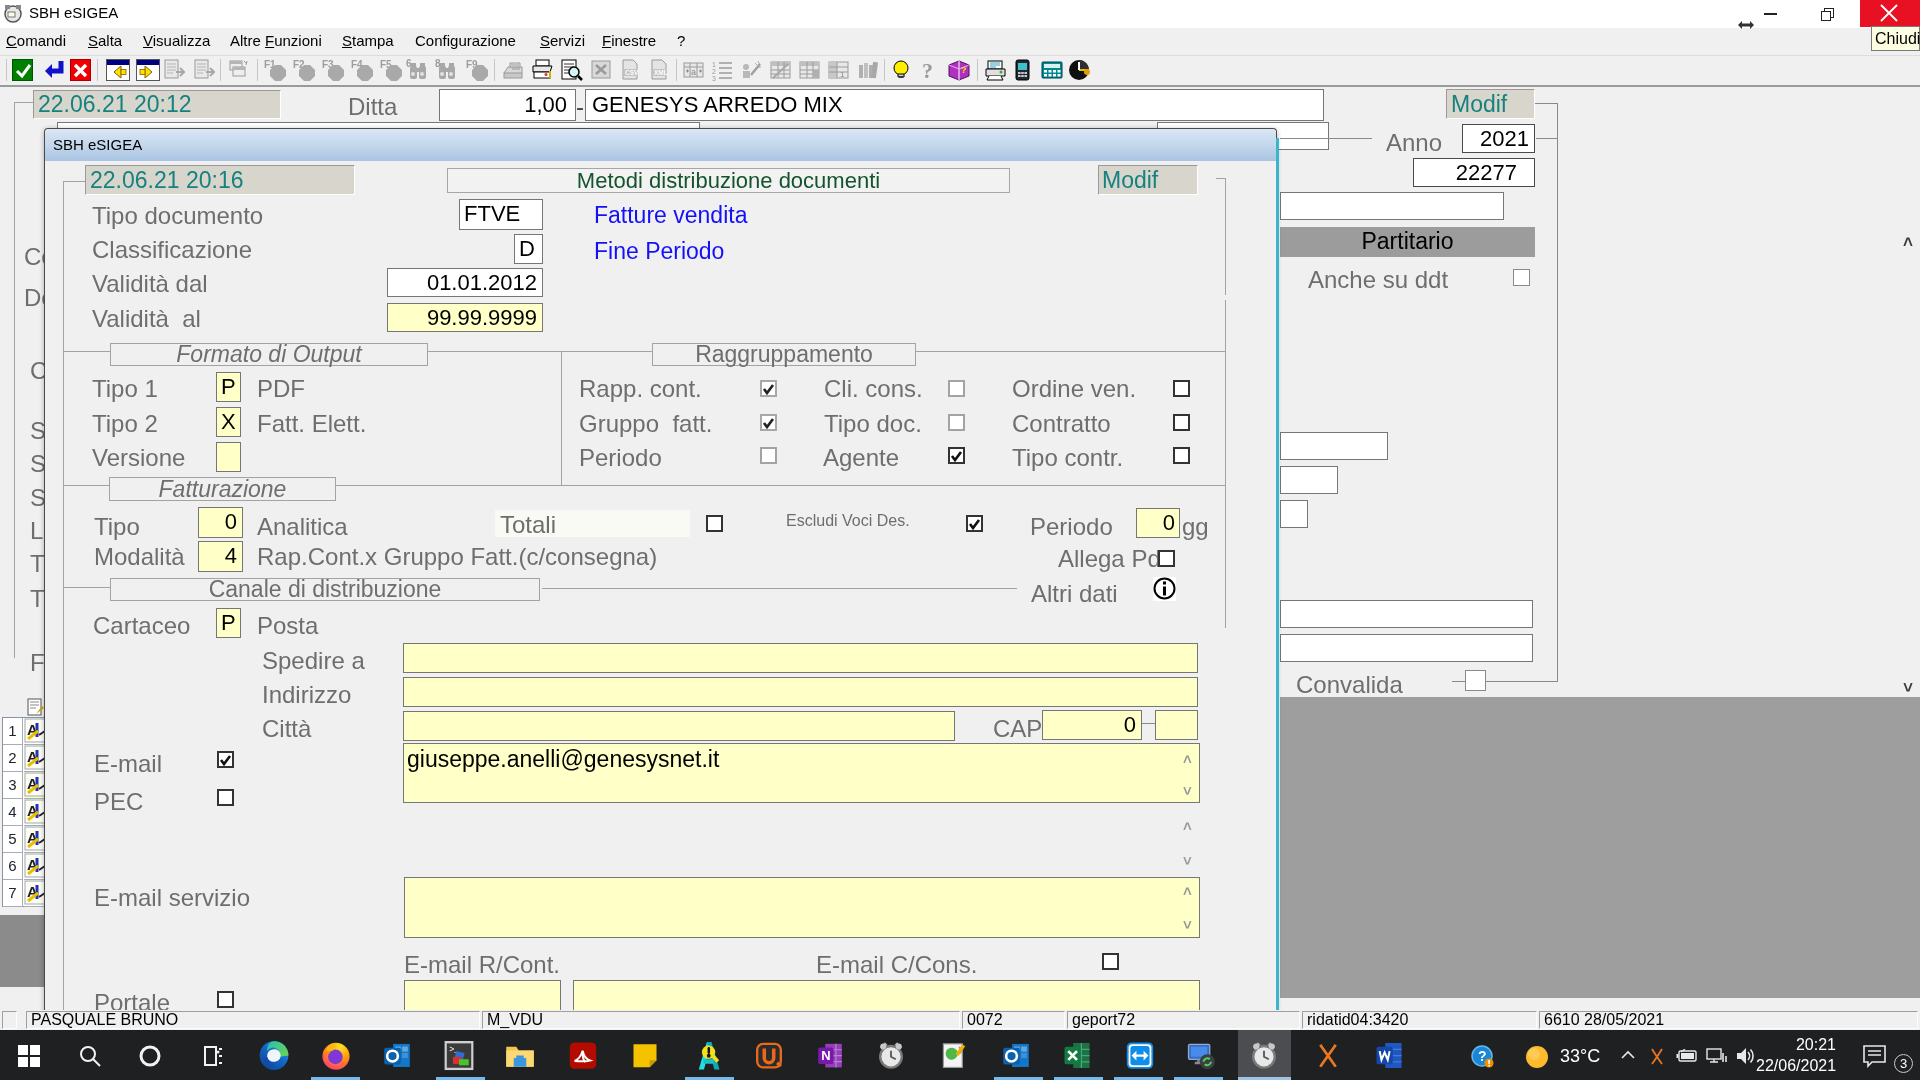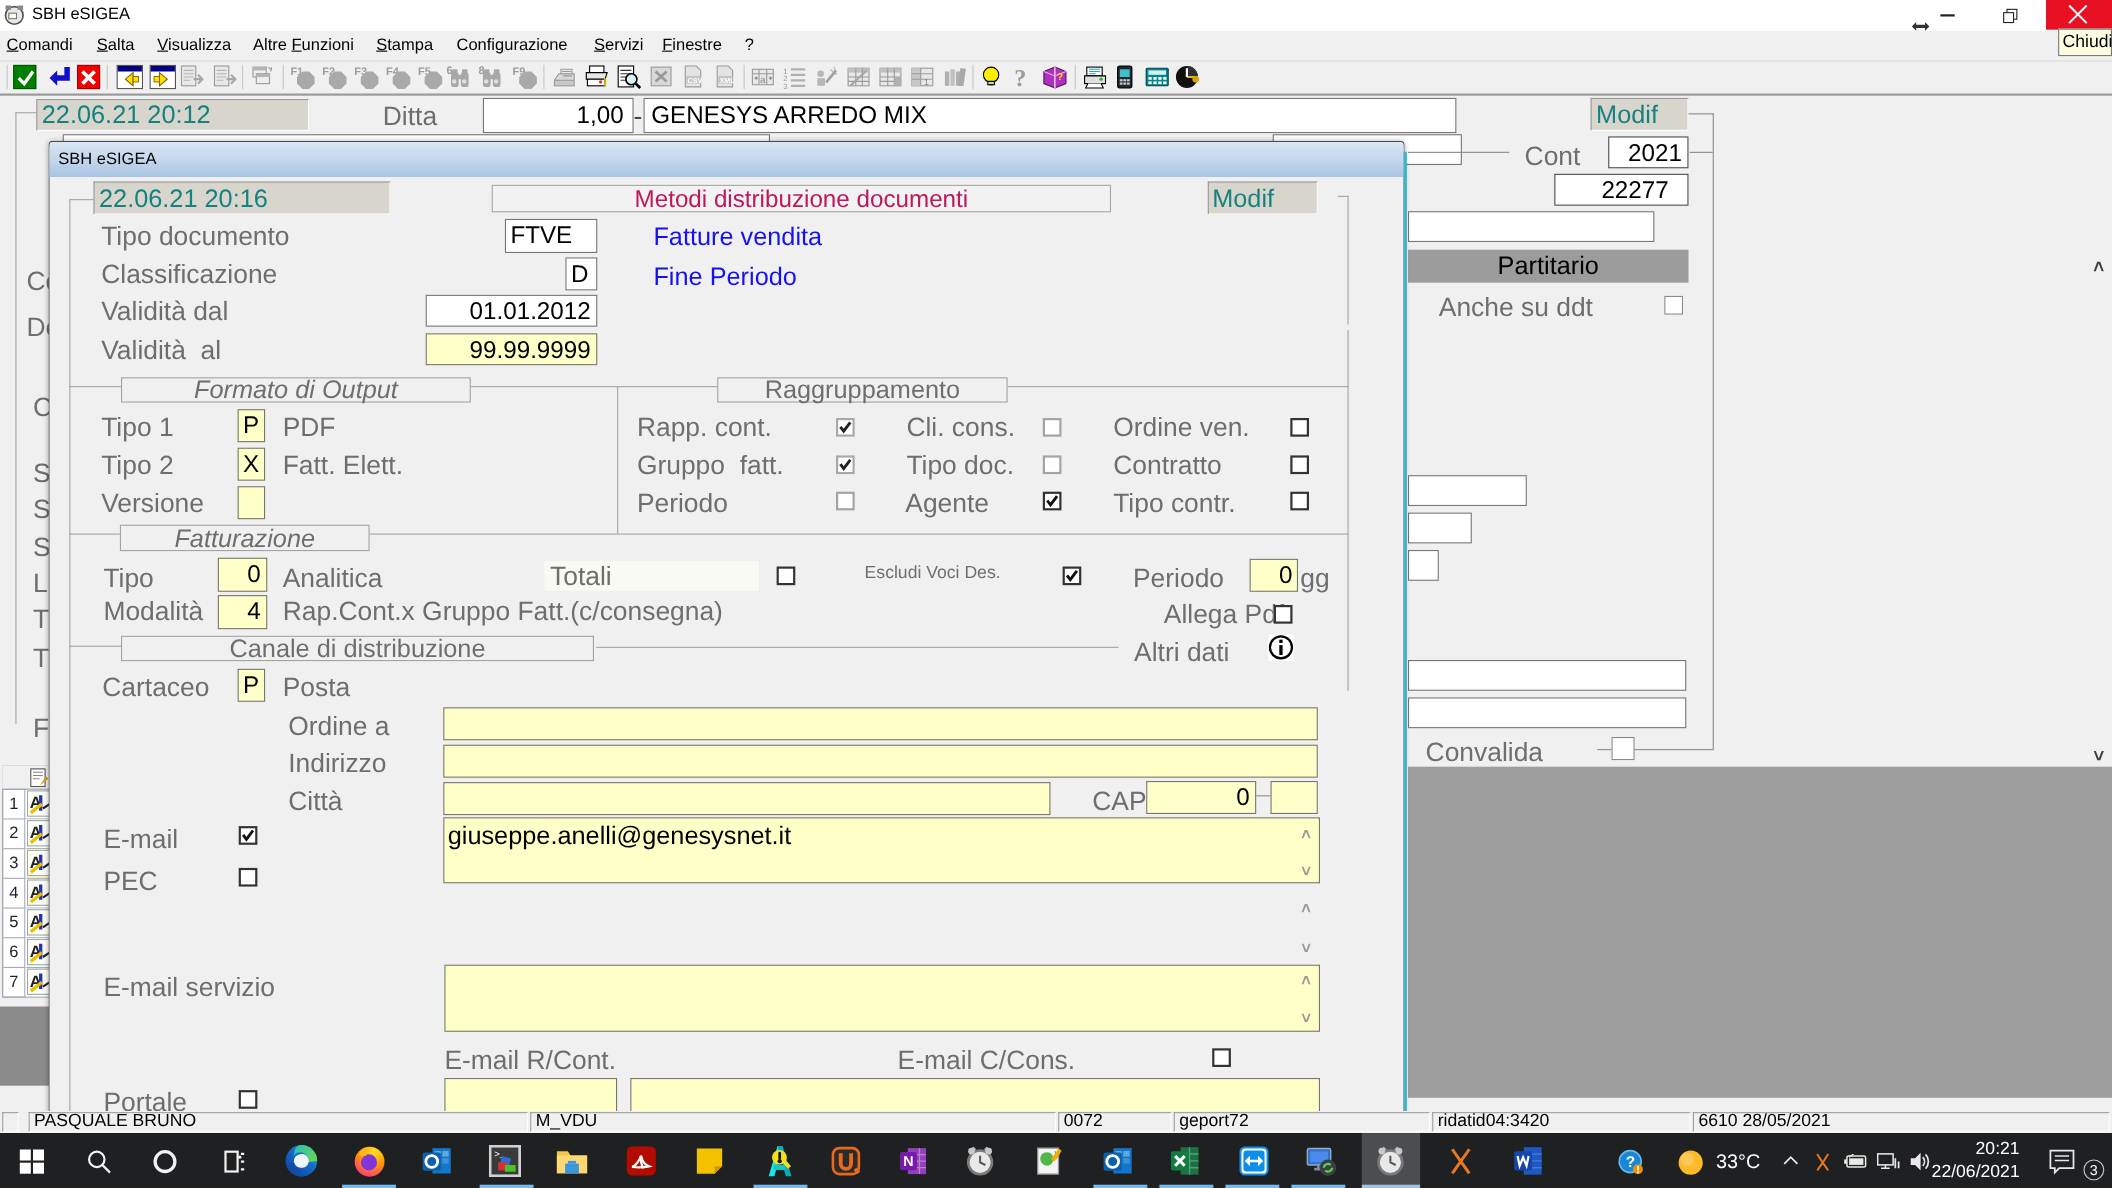--- a/index.html
+++ b/index.html
@@ -342,21 +342,21 @@
 <div class="fld" style="left:585px;top:89px;width:739px;height:32px;padding-left:6px;line-height:29px;">GENESYS ARREDO MIX</div>
 <div class="sunk" style="left:1446px;top:89px;width:89px;height:30px;line-height:28px;padding-left:4px;">Modif</div>
 
 <div class="fld" style="left:57px;top:122px;width:643px;height:28px;"></div>
 <div class="fld" style="left:1157px;top:122px;width:172px;height:28px;"></div>
 
 <div class="hline" style="left:1535px;top:103px;width:23px;background:#8a8a8a;"></div>
 <div class="vline" style="left:1557px;top:103px;height:578px;background:#8a8a8a;"></div>
 <div class="hline" style="left:1280px;top:138px;width:92px;background:#8a8a8a;"></div>
 <div class="hline" style="left:1536px;top:138px;width:21px;background:#8a8a8a;"></div>
-<div class="lbl" style="left:1386px;top:132px;">Cont</div>
+<div class="lbl" style="left:1386px;top:132px;">Anno</div>
 <div class="fld" style="left:1462px;top:124px;width:73px;height:29px;text-align:right;padding-right:5px;border-color:#4a4a4a;">2021</div>
 <div class="fld" style="left:1413px;top:158px;width:122px;height:29px;text-align:right;padding-right:17px;border-color:#4a4a4a;">22277</div>
 <div class="fld" style="left:1280px;top:192px;width:224px;height:28px;"></div>
 <div class="abs" style="left:1280px;top:227px;width:255px;height:30px;background:#9c9c9c;color:#000;font-size:23px;text-align:center;line-height:29px;">Partitario</div>
 <div class="lbl" style="left:1308px;top:269px;">Anche su ddt</div>
 <div class="cbt" style="left:1513px;top:269px;"></div>
 <div class="fld" style="left:1280px;top:432px;width:108px;height:28px;"></div>
 <div class="fld" style="left:1280px;top:466px;width:58px;height:28px;"></div>
 <div class="fld" style="left:1280px;top:500px;width:28px;height:28px;"></div>
 <div class="fld" style="left:1280px;top:600px;width:253px;height:28px;"></div>
@@ -455,21 +455,21 @@
 
 <div id="dialog">
 
 <div class="abs" style="left:44px;top:128px;width:1233px;height:884px;background:#f0f0f0;border:1px solid #4a4a4a;border-bottom:none;border-radius:4px 4px 0 0;box-shadow:0 1px 5px rgba(0,0,0,0.3);"></div>
 
 <div class="abs" style="left:45px;top:129px;width:1231px;height:32px;background:linear-gradient(#d9e6f5 0%, #c4d7ec 50%, #a9c4e2 100%);border-radius:5px 5px 0 0;"></div>
 <div class="blk" style="left:53px;top:141px;font-size:15px;">SBH eSIGEA</div>
 <div class="abs" style="left:1276px;top:138px;width:3px;height:874px;background:#3cb5ca;"></div>
 
 <div class="sunk" style="left:85px;top:165px;width:270px;height:30px;line-height:28px;padding-left:4px;">22.06.21 20:16</div>
-<div class="abs" style="left:447px;top:168px;width:563px;height:25px;background:#f2f2f2;border:1px solid #a6a6a6;color:#be185d;font-size:22px;text-align:center;line-height:23px;">Metodi distribuzione documenti</div>
+<div class="abs" style="left:447px;top:168px;width:563px;height:25px;background:#f2f2f2;border:1px solid #a6a6a6;color:#14532d;font-size:22px;text-align:center;line-height:23px;">Metodi distribuzione documenti</div>
 <div class="sunk" style="left:1098px;top:165px;width:100px;height:30px;line-height:28px;padding-left:3px;">Modif</div>
 <div class="hline" style="left:1216px;top:178px;width:10px;"></div>
 <div class="vline" style="left:1225px;top:178px;height:117px;"></div>
 <div class="vline" style="left:1225px;top:300px;height:328px;"></div>
 
 <div class="hline" style="left:63px;top:181px;width:22px;"></div>
 <div class="vline" style="left:63px;top:181px;height:829px;"></div>
 
 <div class="lbl" style="left:92px;top:205px;">Tipo documento</div>
 <div class="fld" style="left:459px;top:199px;width:84px;height:31px;padding-left:4px;line-height:28px;">FTVE</div>
@@ -549,21 +549,21 @@
 <div class="lbl" style="left:1031px;top:583px;">Altri dati</div>
 <div class="abs" style="left:1153px;top:577px;width:23px;height:24px;background:#fff;">
 <svg width="23" height="24">
         <circle cx="11.5" cy="11.5" r="10" fill="none" stroke="#000" stroke-width="2"></circle>
         <rect x="10" y="4.5" width="3" height="3" fill="#000"></rect>
         <rect x="10" y="9.5" width="3" height="9" fill="#000"></rect>
       </svg></div>
 <div class="lbl" style="left:93px;top:615px;">Cartaceo</div>
 <div class="yfld" style="left:216px;top:608px;width:25px;height:30px;padding-left:4px;">P</div>
 <div class="lbl" style="left:257px;top:615px;">Posta</div>
-<div class="lbl" style="left:262px;top:650px;">Ordine a</div>
+<div class="lbl" style="left:262px;top:650px;">Spedire a</div>
 <div class="yfld" style="left:403px;top:643px;width:795px;height:30px;"></div>
 <div class="lbl" style="left:262px;top:684px;">Indirizzo</div>
 <div class="yfld" style="left:403px;top:677px;width:795px;height:30px;"></div>
 <div class="lbl" style="left:262px;top:718px;">Città</div>
 <div class="yfld" style="left:403px;top:711px;width:552px;height:30px;"></div>
 <div class="lbl" style="left:973px;top:718px;margin-left:20px;">CAP</div>
 <div class="yfld" style="left:1042px;top:710px;width:100px;height:30px;text-align:right;padding-right:5px;">0</div>
 <div class="hline" style="left:1142px;top:723px;width:13px;background:#8a8a8a;"></div>
 <div class="yfld" style="left:1155px;top:710px;width:43px;height:30px;"></div>
 

